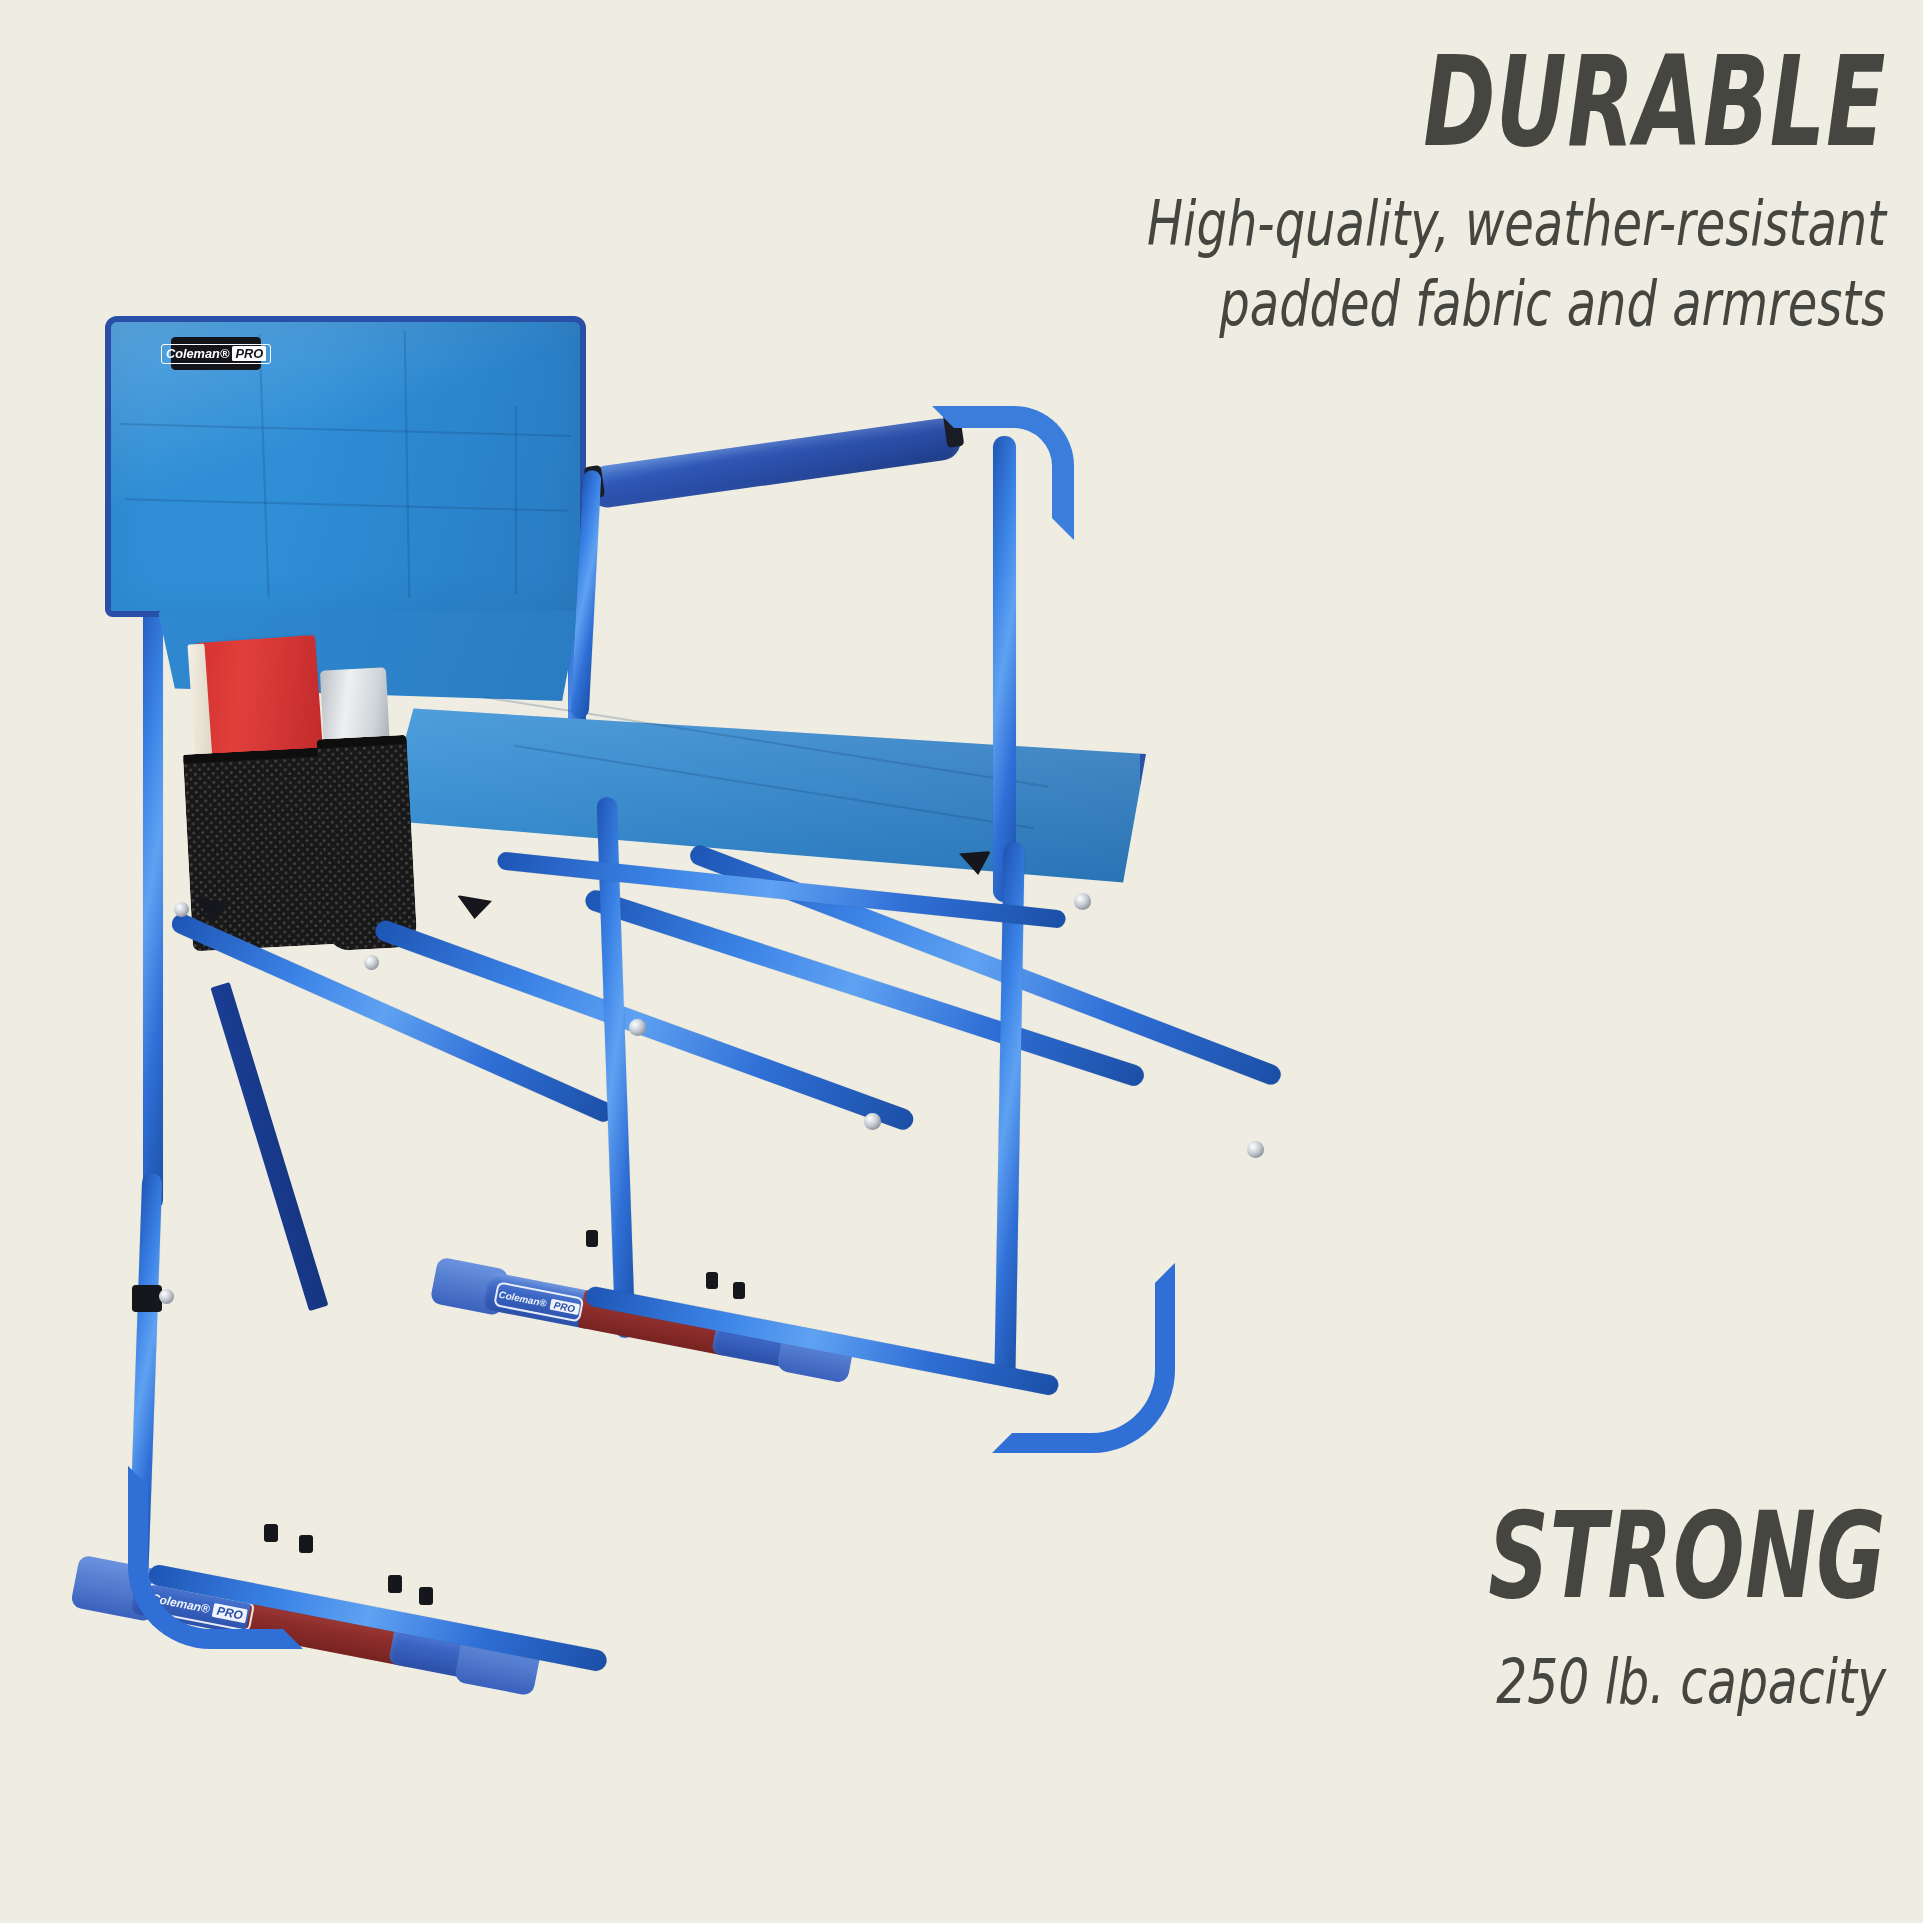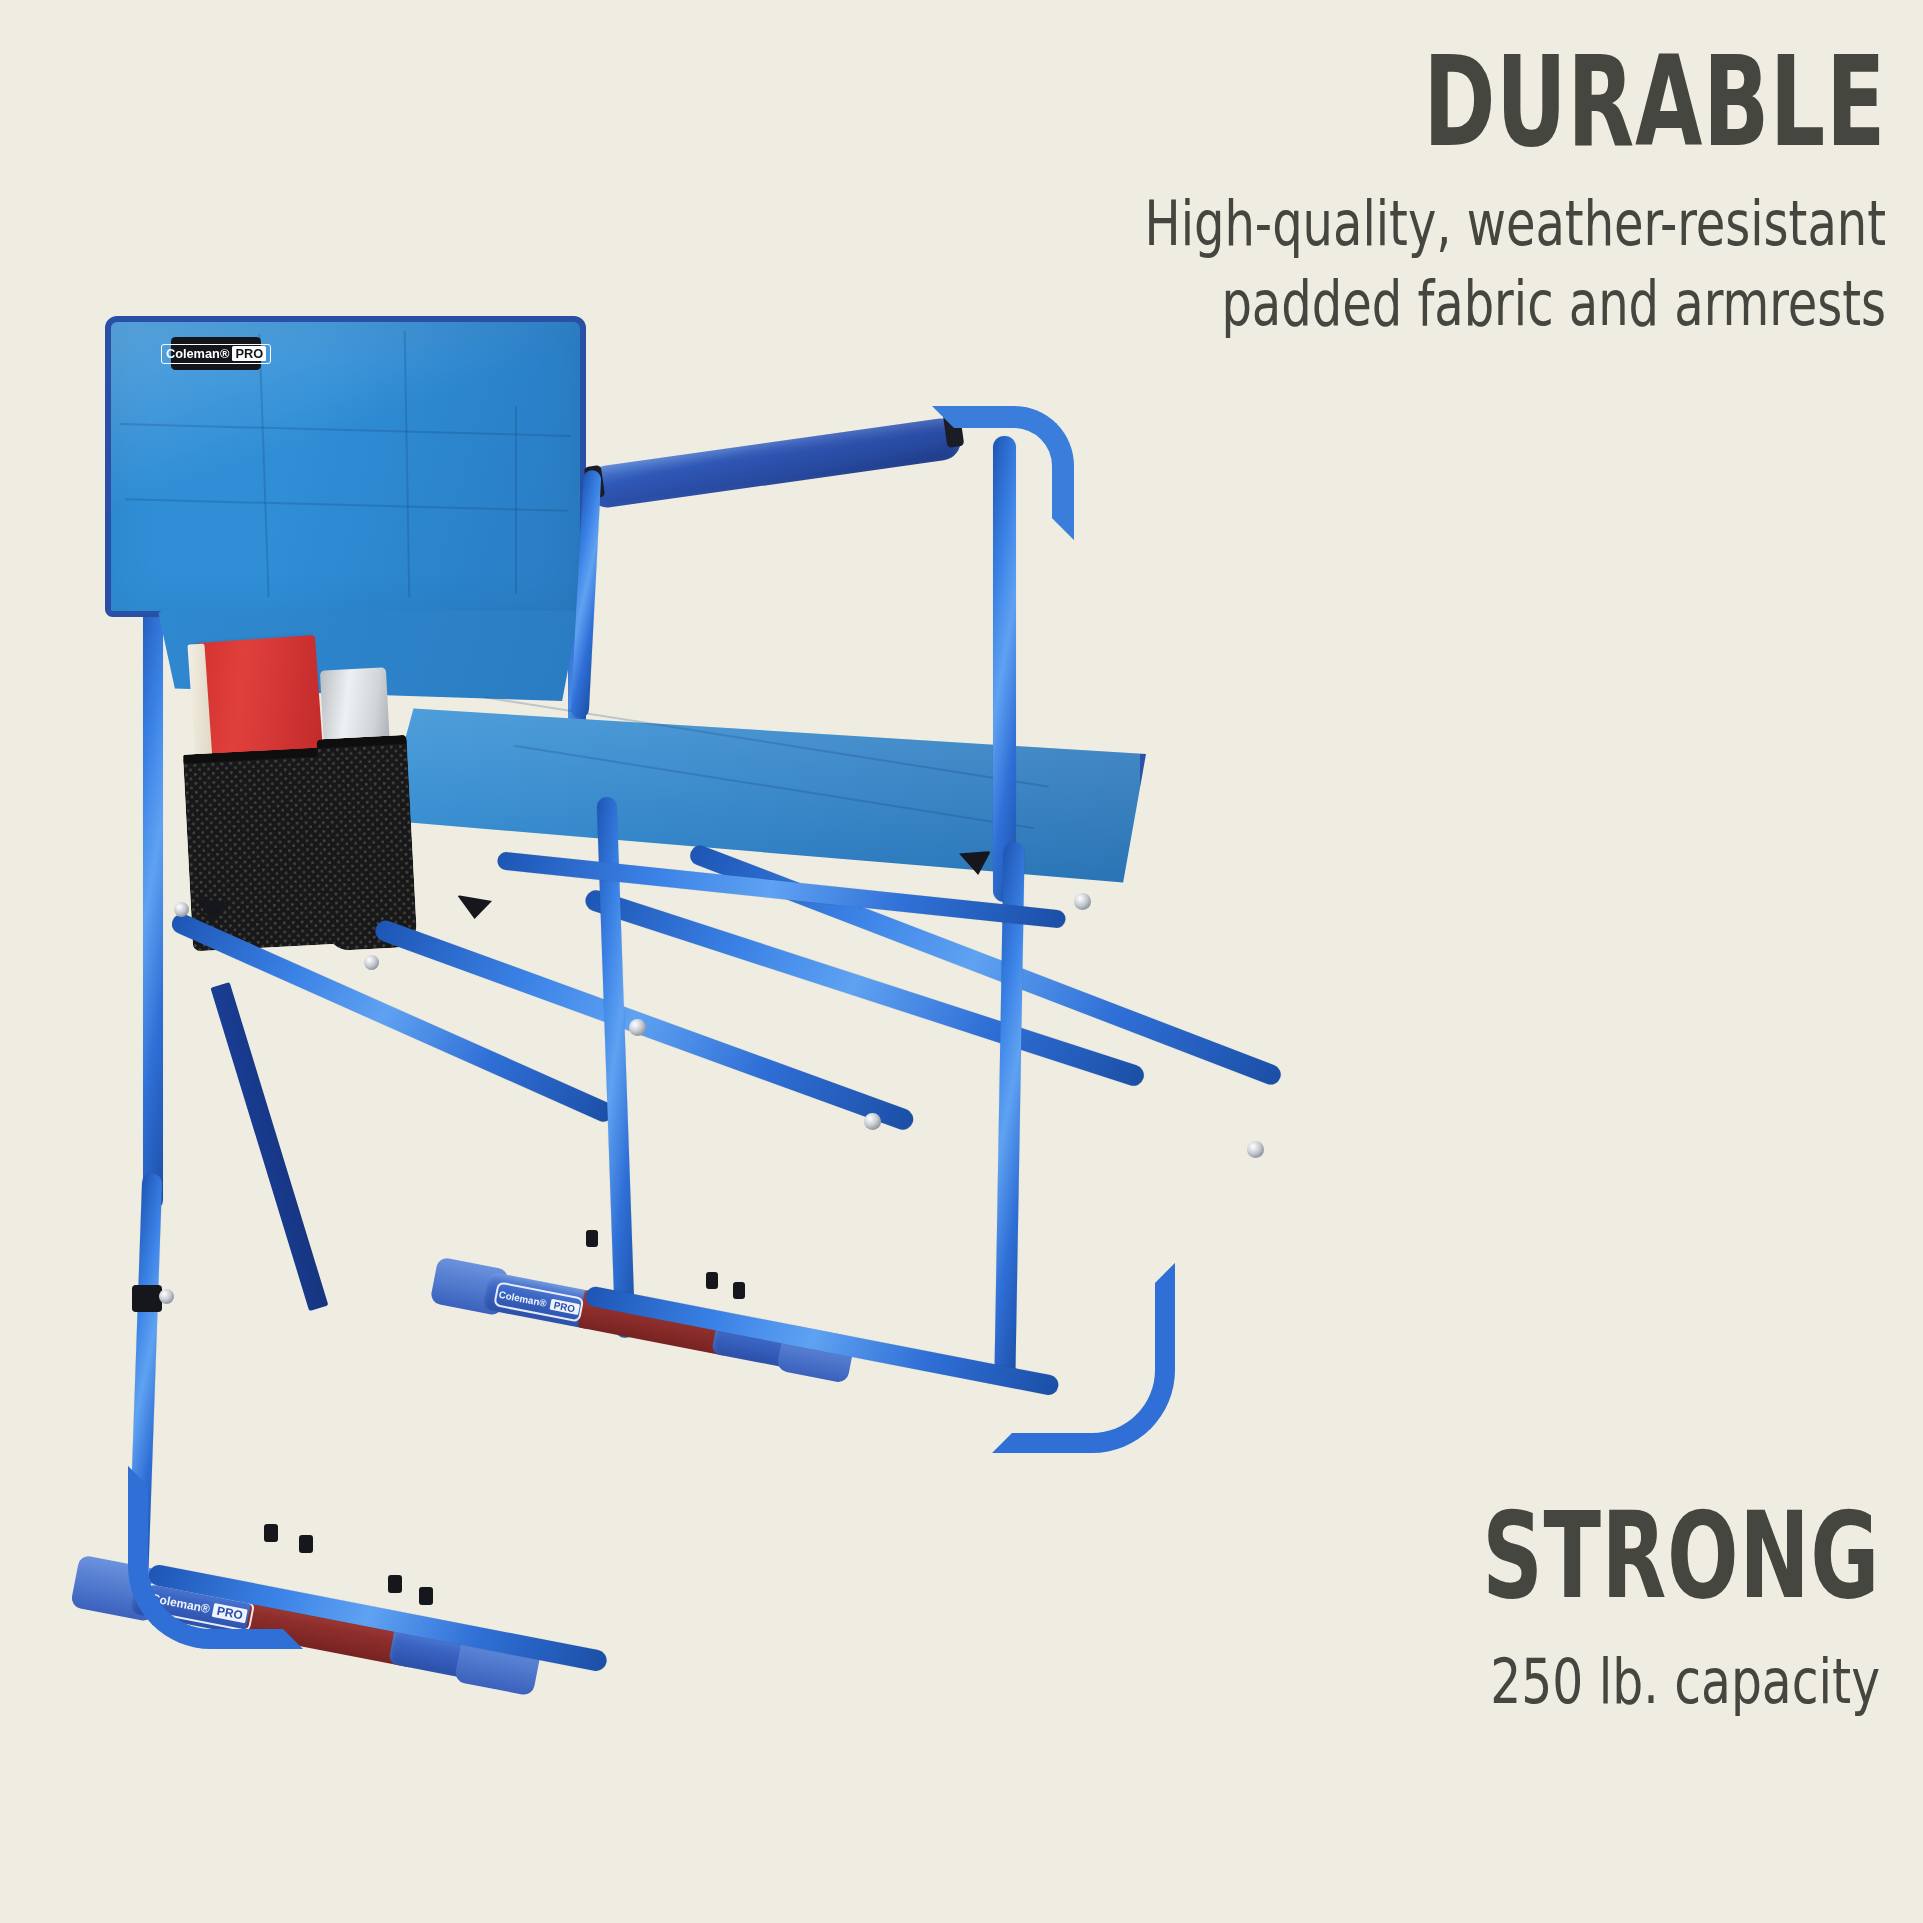--- a/index.html
+++ b/index.html
@@ -19,21 +19,21 @@
     overflow: hidden;
   }
 
   
   .copy-block {
     position: absolute;
     text-align: right;
     color: #45463F;
   }
   #top-copy  { right: 38px; top: 44px;  width: 1127px; }
-  #bot-copy  { right: 44px; top: 1499px; width: 1052px; }
+  #bot-copy  { right: 38px; top: 1499px; width: 1052px; }
 
   .headline {
     font-family: "Liberation Sans Narrow", "DejaVu Sans Condensed", "Liberation Sans", sans-serif;
     font-weight: 700;
     font-size: 124px;
     line-height: 0.95;
     letter-spacing: 0.8px;
     margin: 0;
     transform: scaleX(0.78);
     transform-origin: right center;
@@ -189,21 +189,21 @@
   .rivet {
     background: radial-gradient(circle at 35% 32%, #ffffff 0%, #c9ced4 42%, #8a9099 78%, #5d636b 100%);
     border-radius:50%;
   }
   .blackbrk { background:#16171c; border-radius:3.8px; }
   .strap { background: linear-gradient(95deg,#1a3e96,#16357f); border-radius:2.3px; }
 </style>
 </head>
 <body style="background: rgb(239, 237, 226);">
 
-<div id="stage" style="background: rgb(239, 237, 226);">
+<div id="stage" style="background: rgb(239, 237, 226); font-style: italic;">
 
   <div id="top-copy" class="copy-block">
     <div class="headline">DURABLE</div>
     <div class="subcopy">
       <span class="ln">High-quality, weather-resistant</span>
       <span class="ln">padded fabric and armrests</span>
     </div>
   </div>
 
   <div id="bot-copy" class="copy-block">

